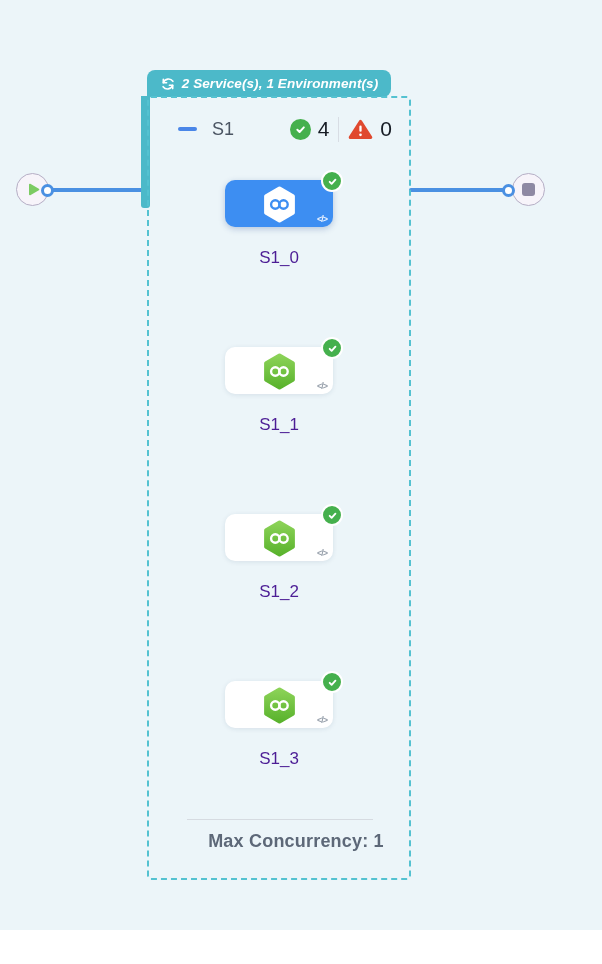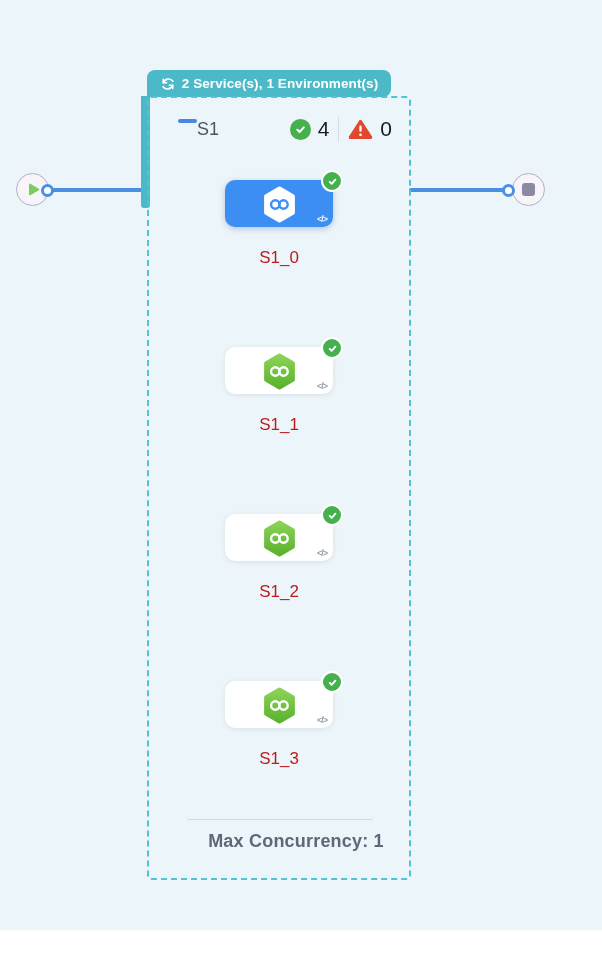--- a/index.html
+++ b/index.html
@@ -35,30 +35,31 @@
   .group{
     position:absolute; left:147px; top:96px; width:264px; height:784px;
     border:2px dashed #54c2d1; border-radius:4px;
   }
   .group-badge{
     position:absolute; left:147px; top:70px; width:244px; height:27px;
     background:#4cb9c9; border-radius:8px 8px 8px 0;
     color:#ffffff; font-size:13.5px; font-weight:700; letter-spacing:.1px;
     display:flex; align-items:center; justify-content:center; gap:6px;
     white-space:nowrap;
+    font-style:italic;
   }
   .left-strip{ position:absolute; left:141px; top:96px; width:9px; height:112px;
     background:#4cb9c9; border-radius:0 0 3px 3px; }
 
   
   .group-header{
     position:absolute; left:178px; top:114px; width:214px; height:30px;
     display:flex; align-items:center; justify-content:space-between;
   }
-  .header-left{ display:flex; align-items:flex-start; }
+  .header-left{ display:flex; align-items:center; gap:15px; }
   .collapse-dash{ width:19px; height:4.5px; border-radius:2.5px; background:#4a86e8; }
   .group-name{ font-size:18px; font-weight:500; color:#4b5563; }
   .stats{ display:flex; align-items:center; gap:7px; }
   .stat-circle{
     width:21px; height:21px; border-radius:50%; background:#45b04d;
     display:flex; align-items:center; justify-content:center;
   }
   .stat-num{ font-size:21px; font-weight:500; color:#161b24; }
   .stat-divider{ width:1px; height:25px; background:#d8dde4; margin:0 2px; }
 
@@ -75,21 +76,21 @@
   .status-badge{
     position:absolute; top:-10px; right:-10px; width:22px; height:22px;
     border-radius:50%; background:#45b04d; border:2.5px solid #ffffff;
     display:flex; align-items:center; justify-content:center;
   }
   .code-glyph{
     position:absolute; right:6px; bottom:3px;
     font-size:9px; font-weight:700; letter-spacing:-1px; color:#97a0ab;
   }
   .node.selected .code-glyph{ color:#eaf2ff; }
-  .node-label{ margin-top:21px; font-size:17px; color:#b91c1c; }
+  .node-label{ margin-top:21px; font-size:17px; color:#4c1d95; }
 
   
   .footer-divider{ position:absolute; left:187px; top:819px; width:186px; height:1px; background:#d6dbe1; }
   .max-concurrency{
     position:absolute; left:164px; top:831px; width:264px; text-align:center;
     font-size:18px; font-weight:700; color:#5d6878; letter-spacing:.2px;
   }
 </style>
 </head>
 <body>

